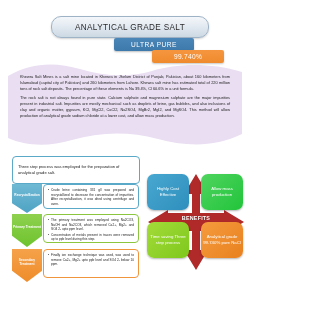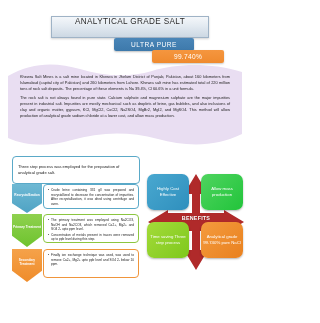--- a/index.html
+++ b/index.html
@@ -11,22 +11,22 @@
     color:#1a1a1a;
     position:relative;
   }
   .poster{position:relative;width:250px;height:323px;}
 
   
   .title-bar{
     position:absolute;left:51px;top:16px;width:156px;height:20px;
     background:linear-gradient(to bottom,#f4f7fa 0%,#e3eaf1 45%,#ccd8e3 100%);
     border:1px solid #9fb3c6;
-    border-radius:0;
-    display:flex;justify-content:center;
+    border-radius:10px;
+    display:flex;align-items:center;justify-content:center;
     box-shadow:0 1px 2px rgba(0,0,0,0.18);
   }
   .title-bar span{
     font-size:8.2px;letter-spacing:.35px;color:#2b2b2b;white-space:nowrap;
   }
 
   
   .badge-ultra{
     position:absolute;left:114px;top:38px;width:80px;height:13px;
     background:linear-gradient(to bottom,#4a86b8 0%,#3d79ab 100%);

